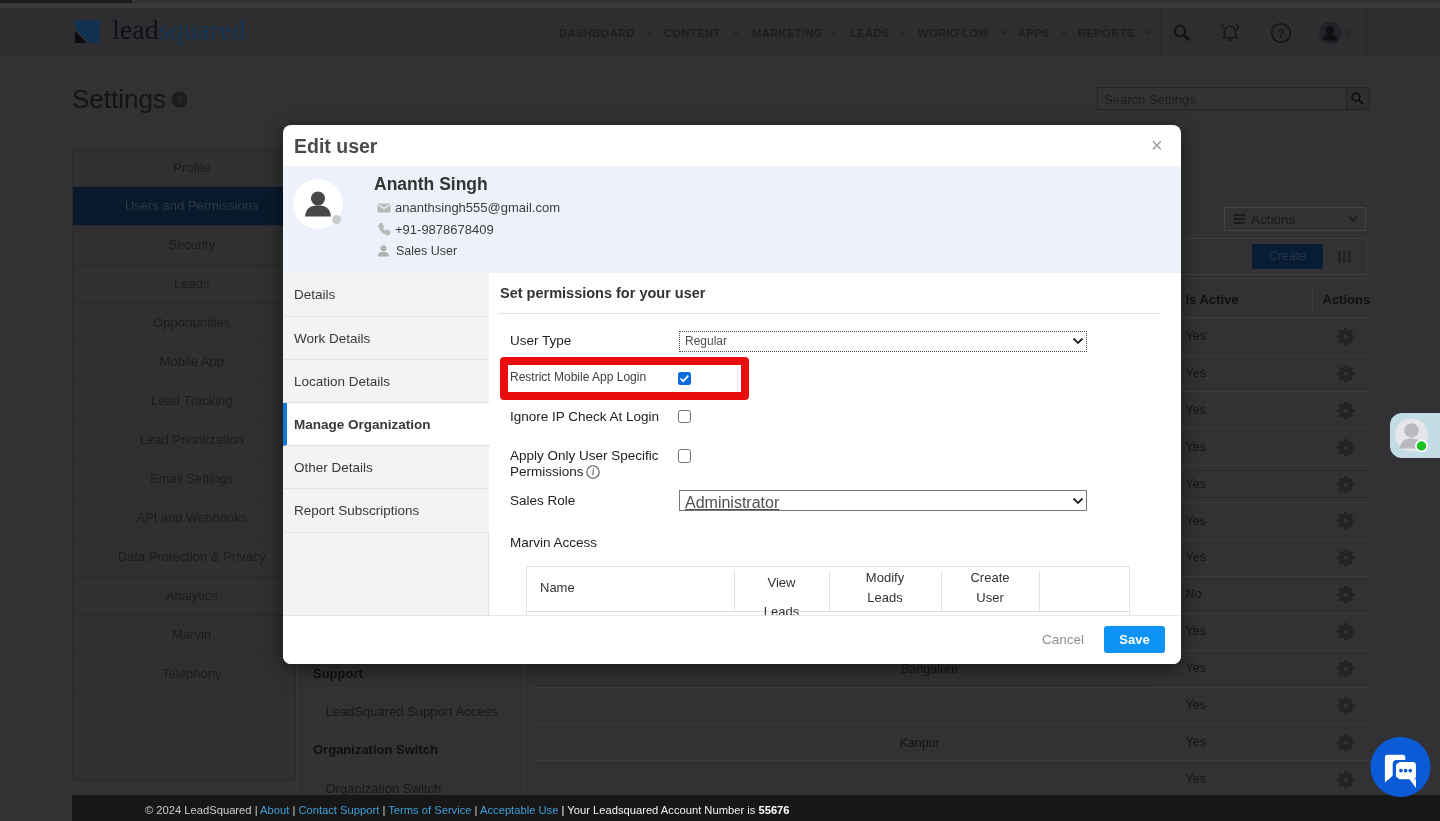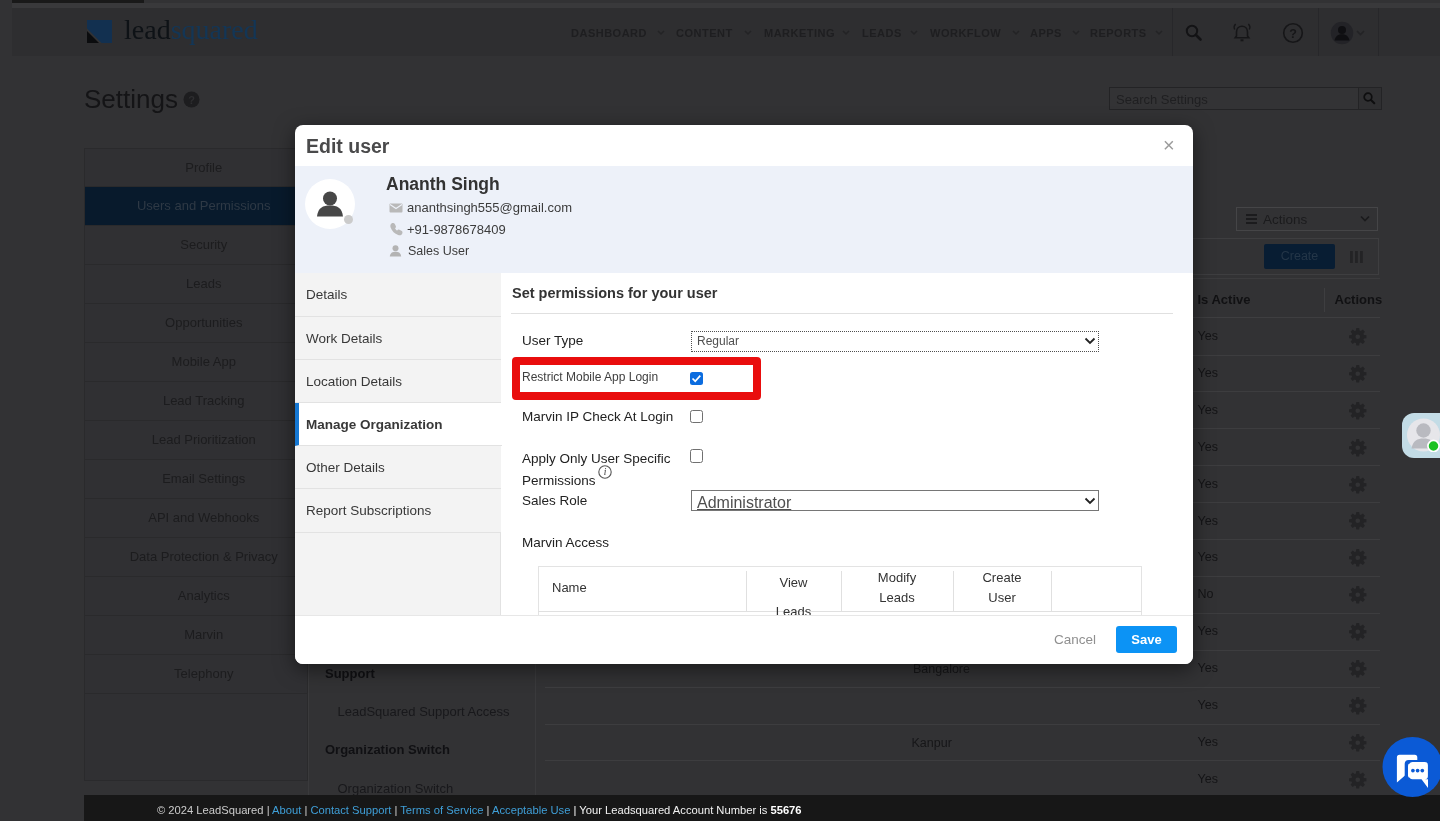--- a/index.html
+++ b/index.html
@@ -13,21 +13,21 @@
   .snav.sel { background:#081a2c; color:#2e3945; }
   .rline { left:533px; width:835px; height:1px; background:#3d3d3f; }
   .yes { left:1185.5px; font-size:12.5px; color:#141416; }
   .mtab { left:0; width:206px; height:43.2px; background:#f3f3f3; border-bottom:1px solid #e2e2e2;
     font-size:13.5px; color:#383838; line-height:43px; padding-left:11px; }
   .mtab.mtsel { background:#ffffff; border-left:4px solid #1577d2; font-weight:bold; padding-left:7px; width:207px; }
 
 </style>
 </head>
 <body>
-<div class="abs" style="left:12px;top:0;width:1332px;height:821px;">
+<div class="abs" style="left:0;top:0;width:1332px;height:821px;">
 
 <div class="abs" style="left:0;top:0;width:132px;height:3px;background:#191919;"></div>
 <div class="abs" style="left:132px;top:0;width:1308px;height:3px;background:#323234;"></div>
 <div class="abs" style="left:0;top:3px;width:1440px;height:5px;background:#39393b;"></div>
 
 <div class="abs" style="left:0;top:8px;width:1440px;height:48px;background:#2e2e30;"></div>
 
 <svg class="abs" style="left:75px;top:20px;" width="25" height="23">
       <rect x="0" y="0" width="25" height="23" fill="#123050"></rect>
       <polygon points="0,8.5 14.5,23 0,23" fill="#323234"></polygon>
@@ -274,24 +274,24 @@
         <polyline points="1.5,1.5 6,6 10.5,1.5" fill="none" stroke="#222222" stroke-width="1.8"></polyline>
       </svg>
 
   <div class="abs" style="left:217px;top:231.5px;width:248.5px;height:43.5px;border:8px solid #e90d0d;border-radius:4px;"></div>
   <div class="abs" style="left:227px;top:245px;font-size:12px;color:#404040;">Restrict Mobile App Login</div>
   <div class="abs" style="left:394.5px;top:246.5px;width:13.5px;height:13.5px;background:#0b6cdf;border-radius:2.5px;"></div>
   <svg class="abs" style="left:396px;top:248px;" width="11" height="11">
         <polyline points="1.5,5.5 4.2,8.2 9.3,2.6" fill="none" stroke="#ffffff" stroke-width="1.7"></polyline>
       </svg>
 
-  <div class="abs" style="left:227px;top:283.5px;font-size:13.5px;color:#222222;">Marvin IP Check At Login</div>
+  <div class="abs" style="left:227px;top:283.5px;font-size:13.5px;color:#222222;">Ignore IP Check At Login</div>
   <div class="abs" style="left:394.5px;top:284.5px;width:13.5px;height:13.5px;border:1px solid #707070;border-radius:2.5px;background:#ffffff;"></div>
 
-  <div class="abs" style="left:227px;top:322.5px;font-size:13.5px;color:#222222;line-height:22px;">Apply Only User Specific<br>Permissions</div>
+  <div class="abs" style="left:227px;top:322.5px;font-size:13.5px;color:#222222;line-height:16px;">Apply Only User Specific<br>Permissions</div>
   <svg class="abs" style="left:303px;top:340px;" width="14" height="14">
         <circle cx="7" cy="7" r="6.2" fill="none" stroke="#555555" stroke-width="1.1"></circle>
         <text x="7" y="10.4" text-anchor="middle" font-size="9.5" font-style="italic" font-family="Liberation Serif" fill="#333333">i</text>
       </svg>
   <div class="abs" style="left:394.5px;top:324px;width:13.5px;height:13.5px;border:1px solid #707070;border-radius:2.5px;background:#ffffff;"></div>
 
   <div class="abs" style="left:227px;top:367.5px;font-size:13.5px;color:#222222;">Sales Role</div>
   <div class="abs" style="left:396px;top:365px;width:408px;height:21px;border:1px solid #767676;background:#ffffff;"></div>
   <div class="abs" style="left:402px;top:368.5px;font-size:16px;color:#4f4f4f;text-decoration:underline;">Administrator</div>
   <svg class="abs" style="left:789px;top:371.5px;" width="12" height="9">

